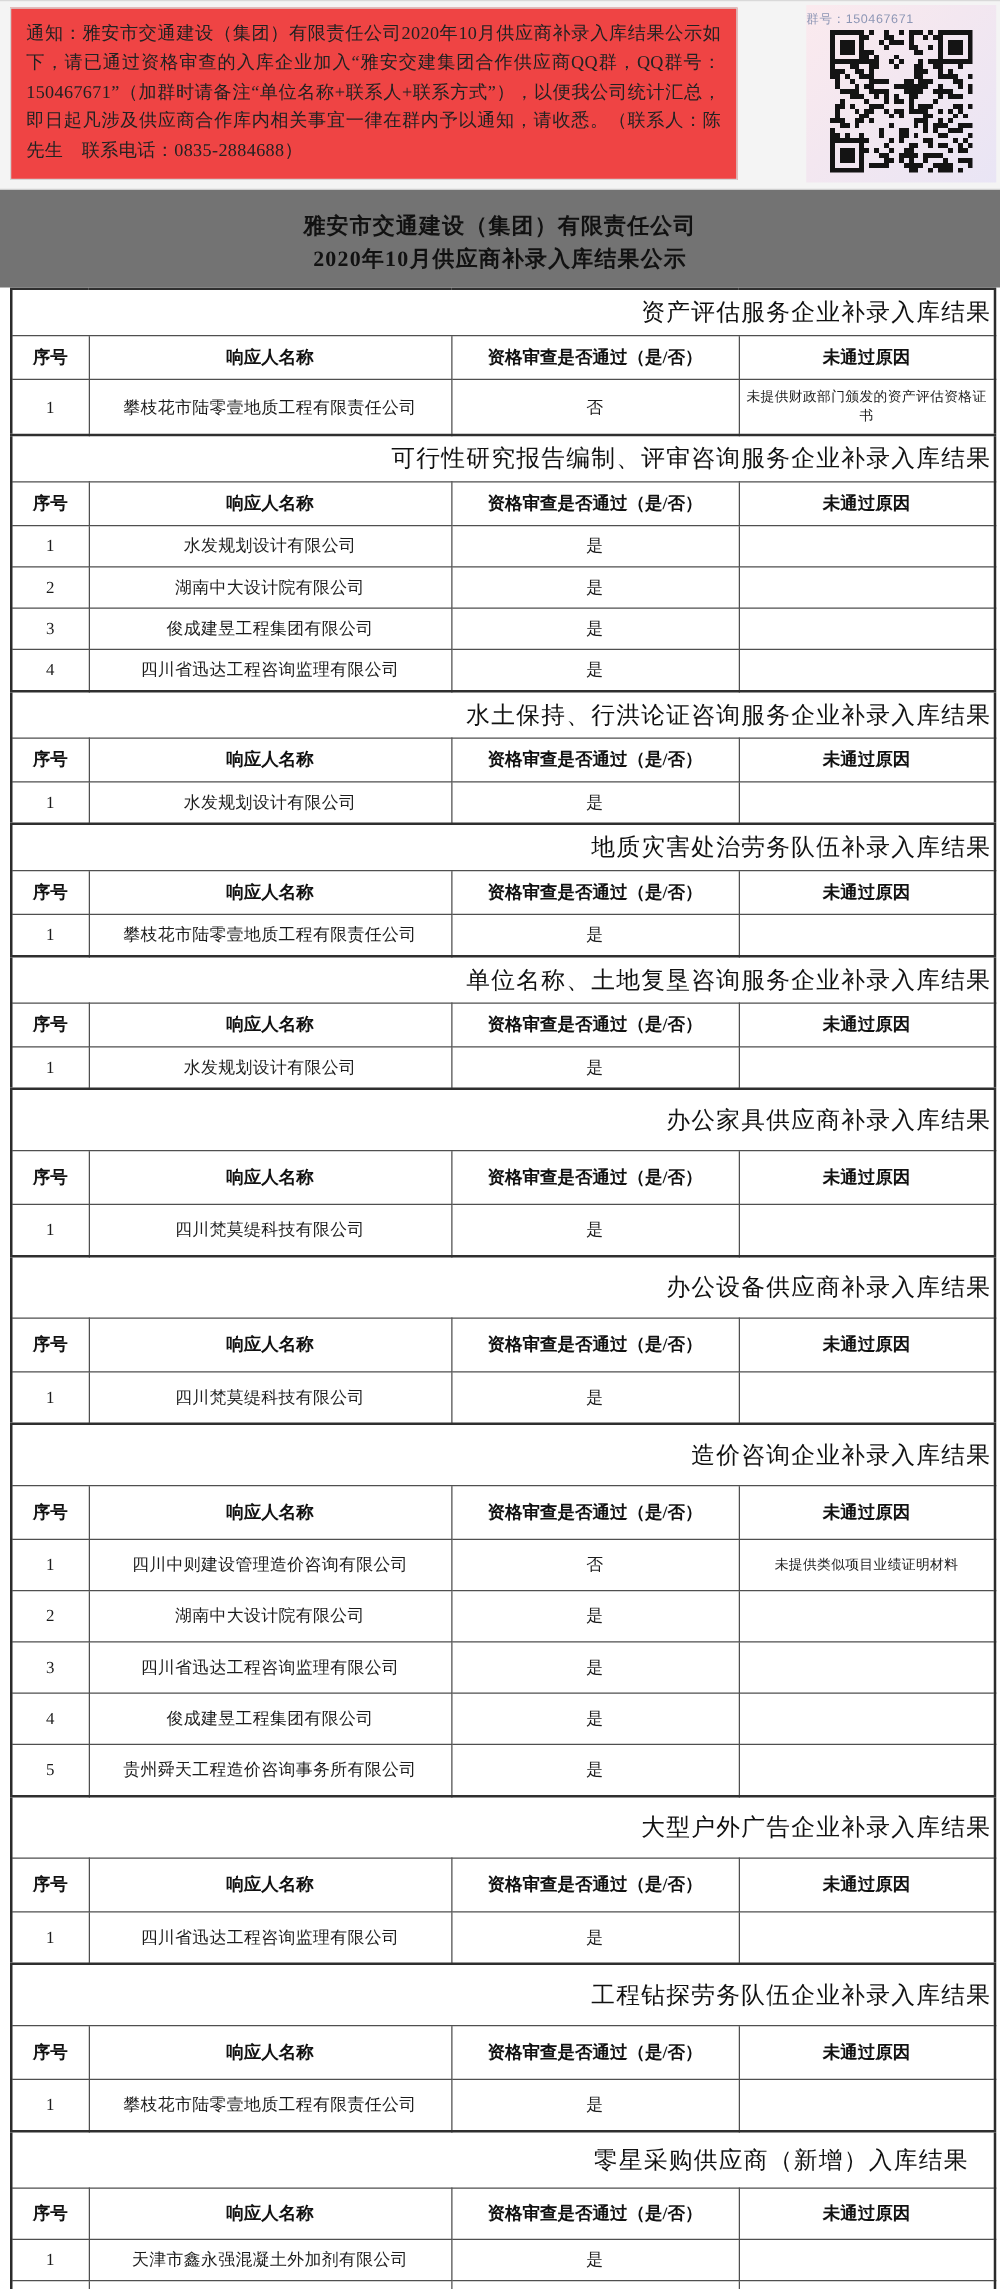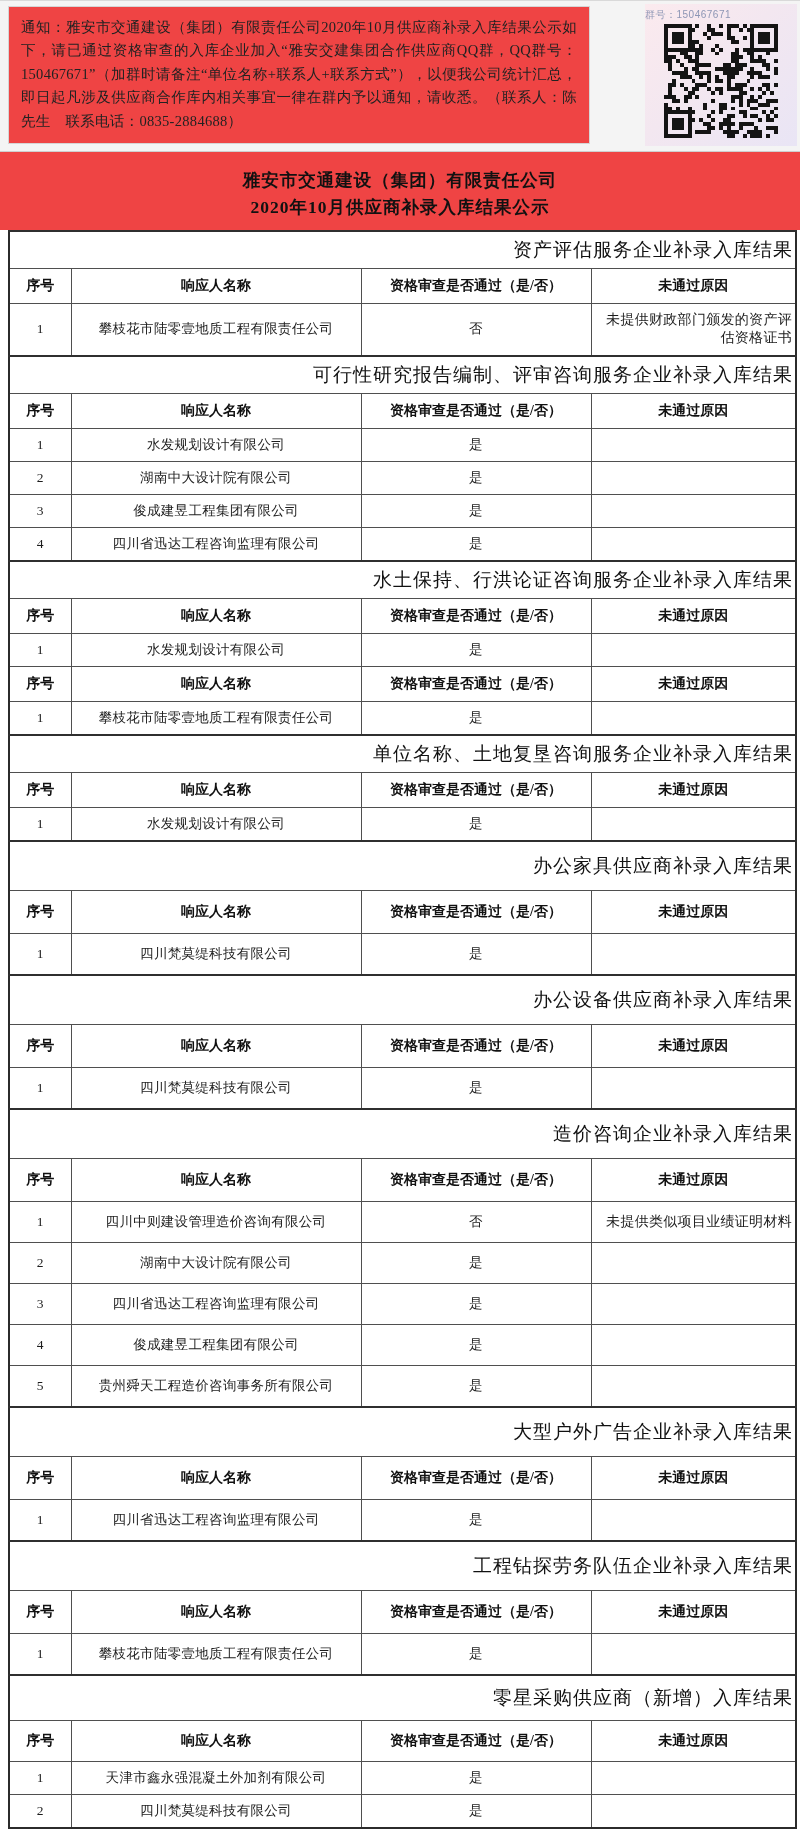--- a/index.html
+++ b/index.html
@@ -52,21 +52,21 @@
   .qr-svg{display:block;margin:1px auto 0 auto;}
   
   .title-block{
     text-align:center;
     padding:15px 0 9px 0;
     font-size:17.5px;
     font-weight:600;
     line-height:1.55;
     letter-spacing:1px;
     color:#111;
-    background:#ef4444;
+    background:#737373;
   }
   
   table.results{
     width:787px;
     margin:0 0 0 8px;
     border-collapse:collapse;
     table-layout:fixed;
     border:2px solid #2b2b2b;
     background:#fff;
   }
@@ -90,28 +90,28 @@
     font-size:14px;
     color:#111;
     margin-left:33px;
   }
   tr.data-row td{
     font-size:13.5px;
     color:#1c1c1c;
     letter-spacing:.3px;
   }
   tr.data-row td:nth-child(4){
-    font-size:14px;
+    font-size:11px;
     line-height:1.3;
-    padding-left:2px;padding-right:2px;text-align:right;
+    padding-left:2px;padding-right:2px;
   }
   
   tr.sec-n.section-title td{padding:5px 2px;}
   tr.sec-t.section-title td{padding:11px 2px;}
-  tr.sec-m.section-title td{padding:9px 2px;}
+  tr.sec-m.section-title td{padding:9px 20px;}
   tr.sec-n.col-head td{padding:8px 3px;}
   tr.sec-t.col-head td{padding:12px 3px;}
   tr.sec-m.col-head td{padding:11px 3px;}
   tr.sec-n.data-row td{padding:7px 3px;}
   tr.sec-t.data-row td{padding:11px 3px;}
   tr.sec-m.data-row td{padding:7px 3px;}
 </style>
 </head>
 <body>
 
@@ -570,20 +570,23 @@
         <td>响应人名称</td>
         <td>资格审查是否通过（是/否）</td>
         <td>未通过原因</td>
       </tr>
       <tr class="data-row sec-n">
         <td>1</td>
         <td>水发规划设计有限公司</td>
         <td>是</td>
         <td></td>
       </tr>
+      <tr class="section-title sec-n">
+        <td colspan="4">地质灾害处治劳务队伍补录入库结果</td>
+      </tr>
       <tr class="col-head sec-n">
         <td>序号</td>
         <td>响应人名称</td>
         <td>资格审查是否通过（是/否）</td>
         <td>未通过原因</td>
       </tr>
       <tr class="data-row sec-n">
         <td>1</td>
         <td>攀枝花市陆零壹地质工程有限责任公司</td>
         <td>是</td>

